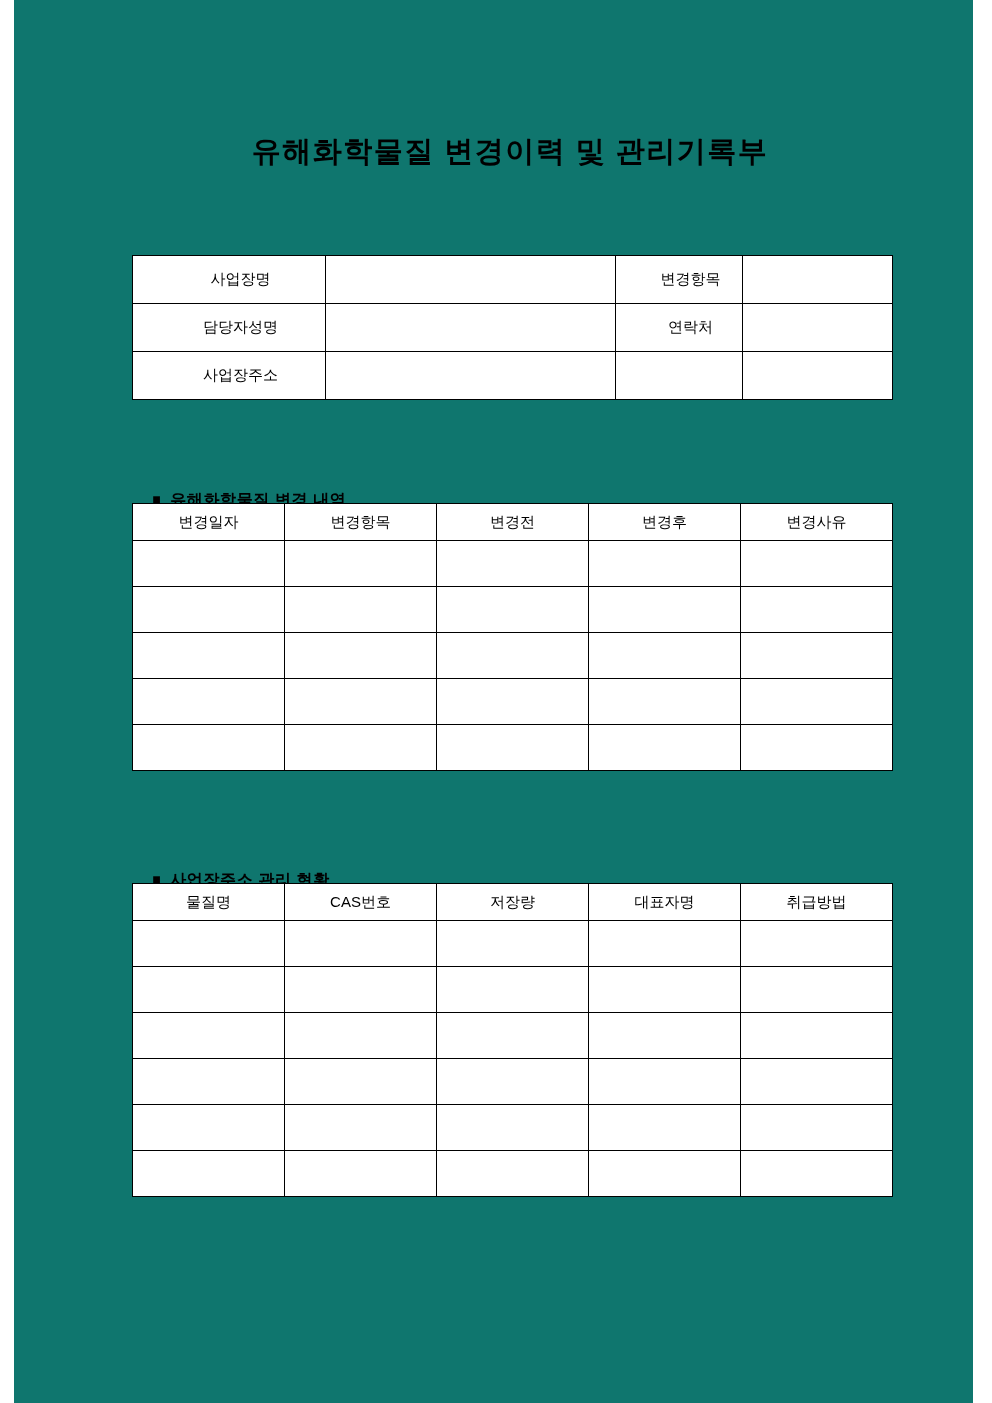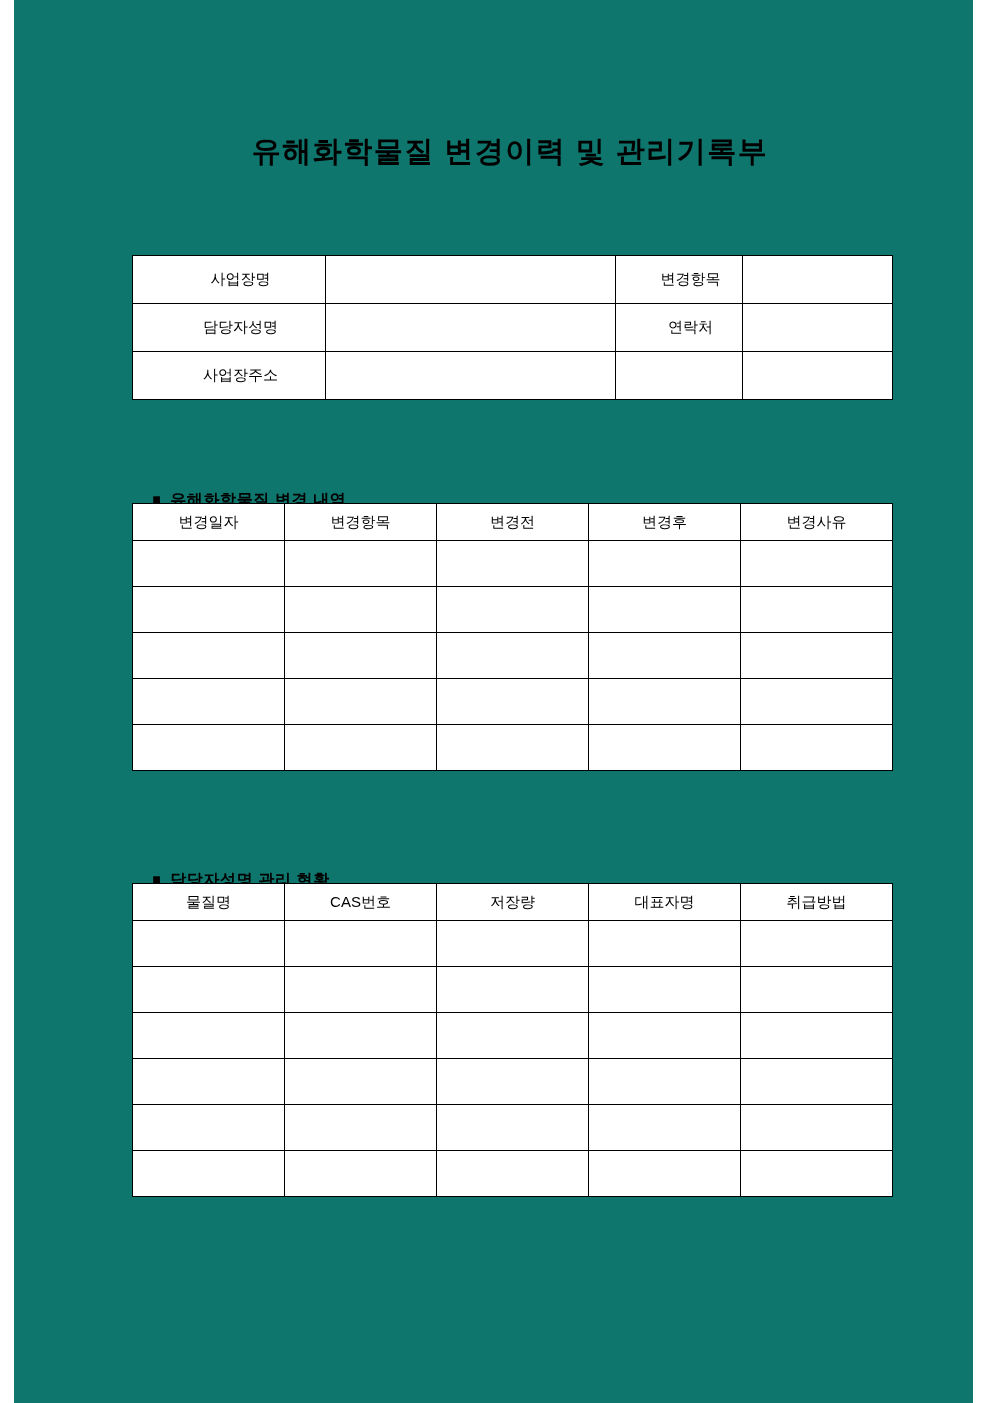--- a/index.html
+++ b/index.html
@@ -204,21 +204,21 @@
         <td class="data-cell"></td>
         <td class="data-cell"></td>
         <td class="data-cell"></td>
         <td class="data-cell"></td>
         <td class="data-cell"></td>
       </tr>
     </tbody>
   </table>
 
   <div class="section-heading" id="heading-status">
-    <span class="bullet">■</span><span>담당자성명 관리 현황</span>
+    <span class="bullet">■</span><span>사업장주소 관리 현황</span>
   </div>
 
   <table class="form-table data-table" id="status-table">
     <colgroup>
       <col>
         <col>
         <col>
         <col>
         <col>
     </colgroup>

